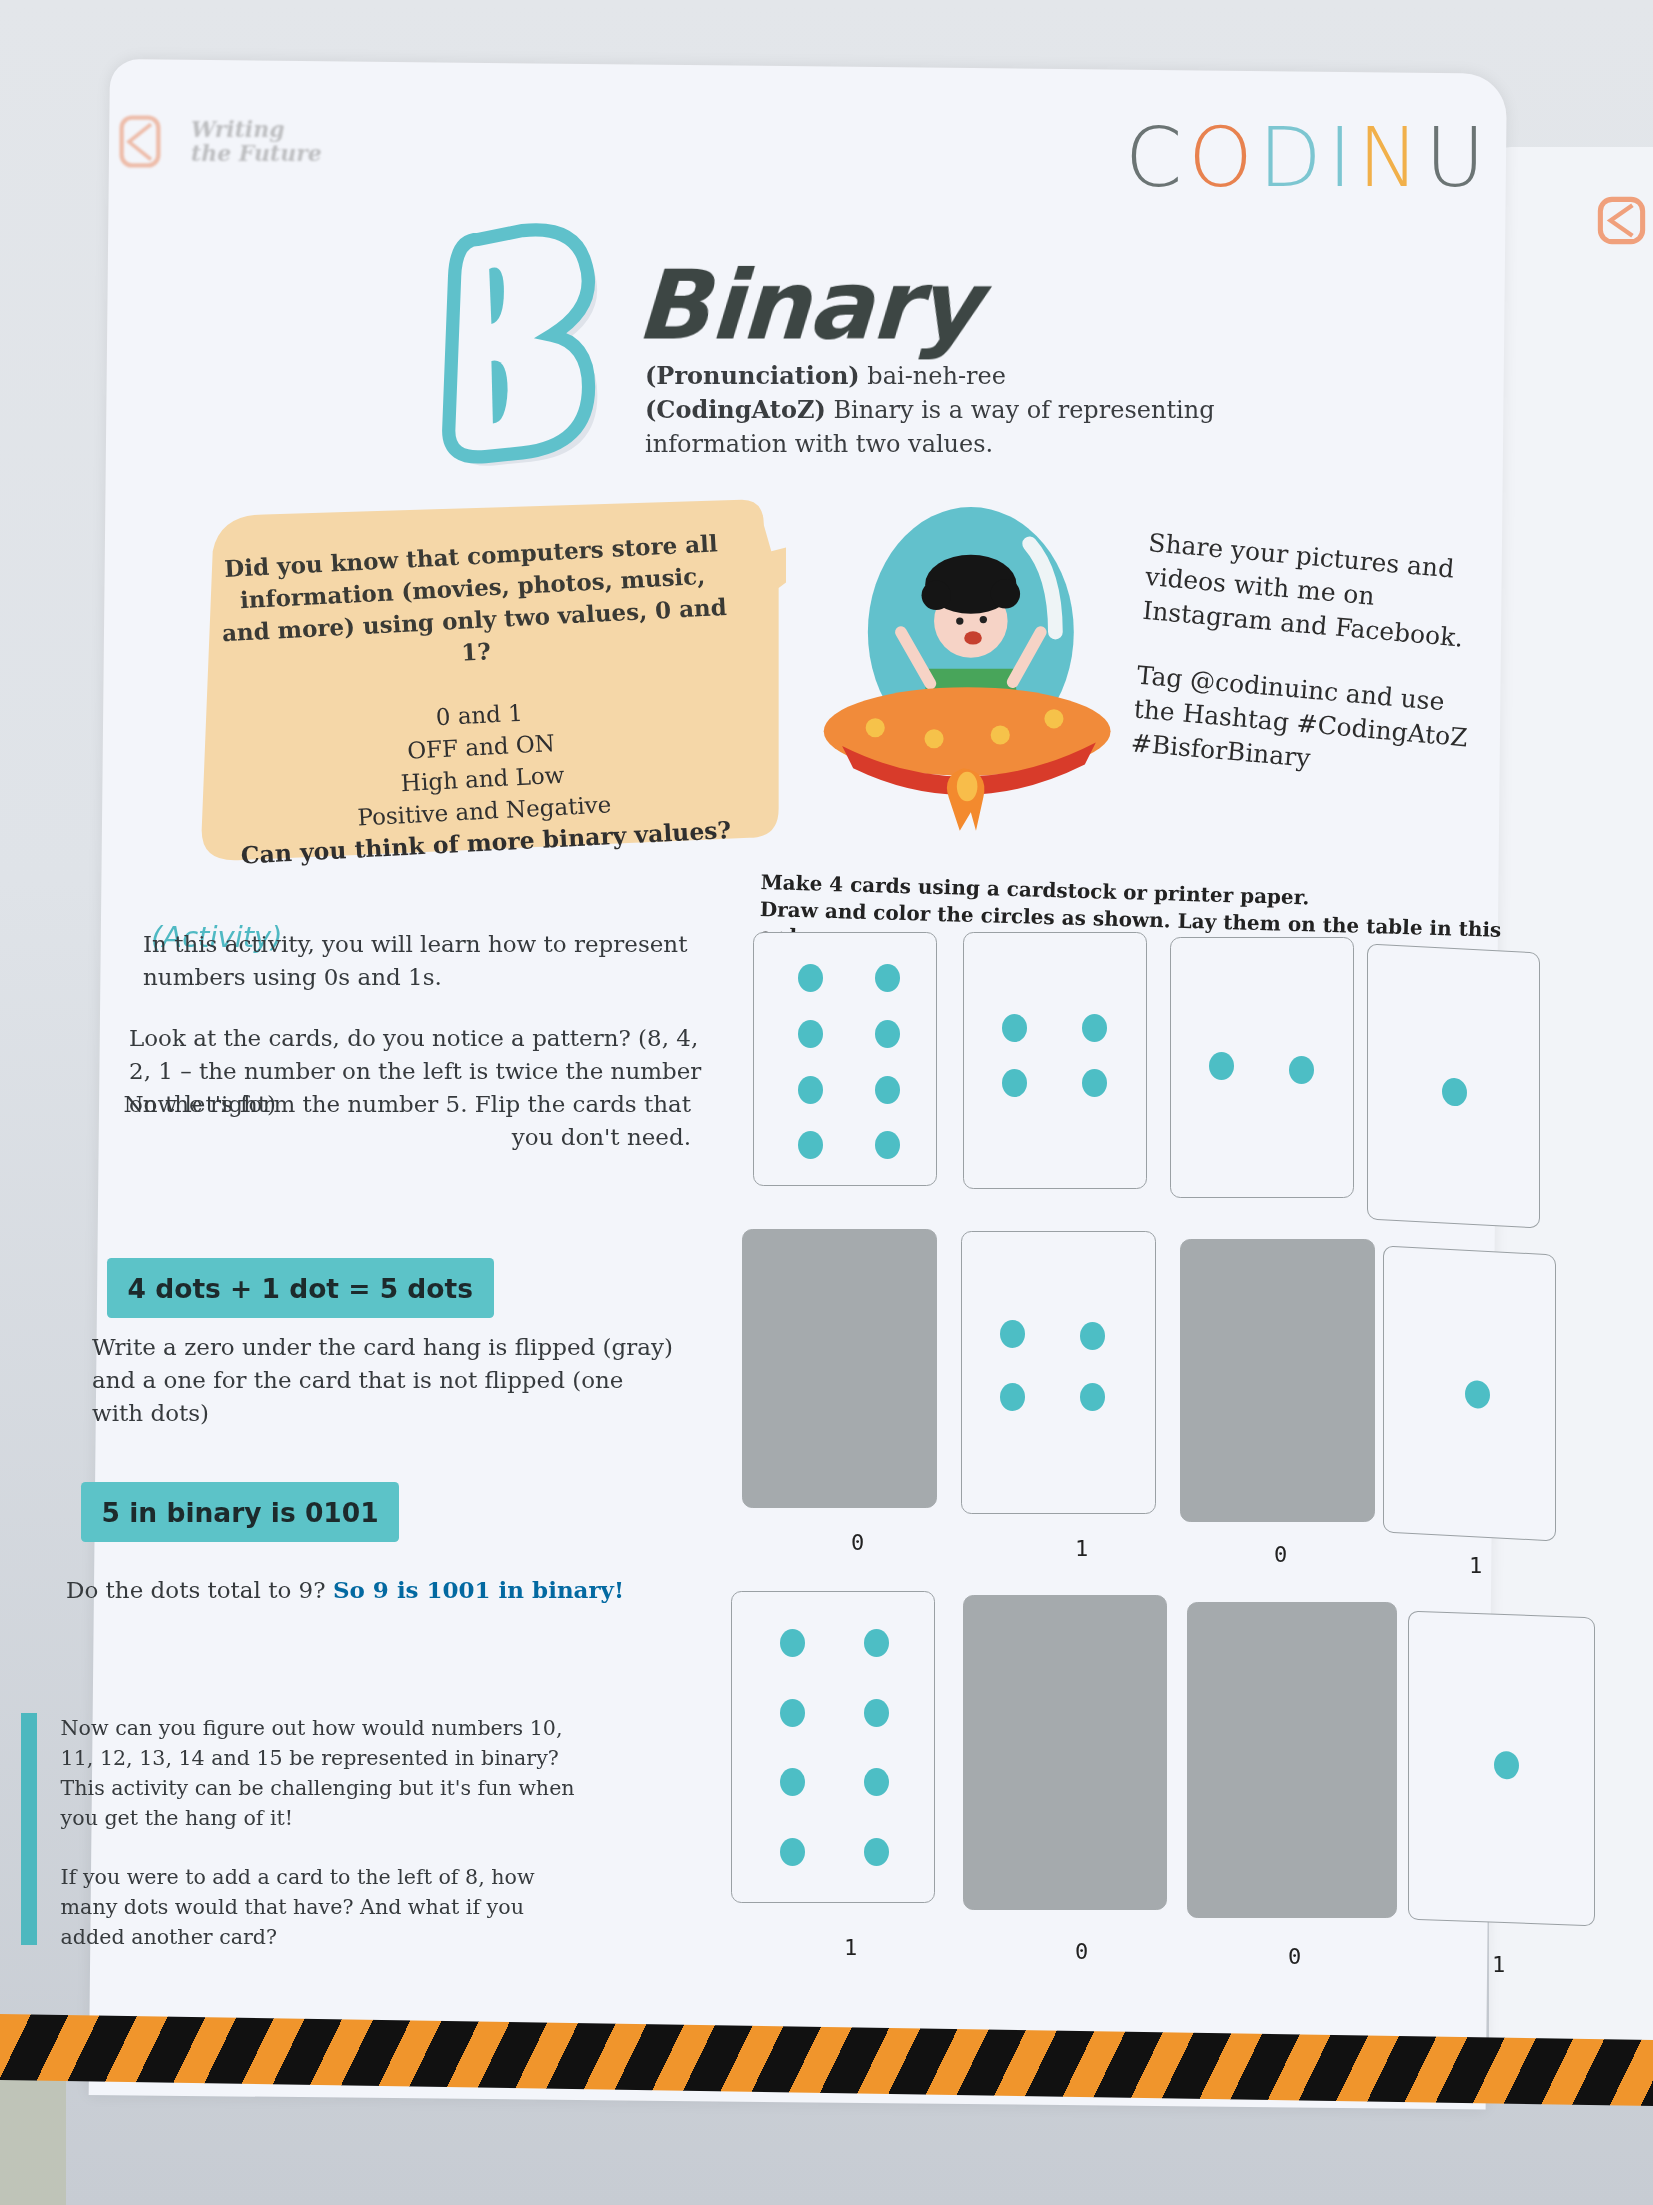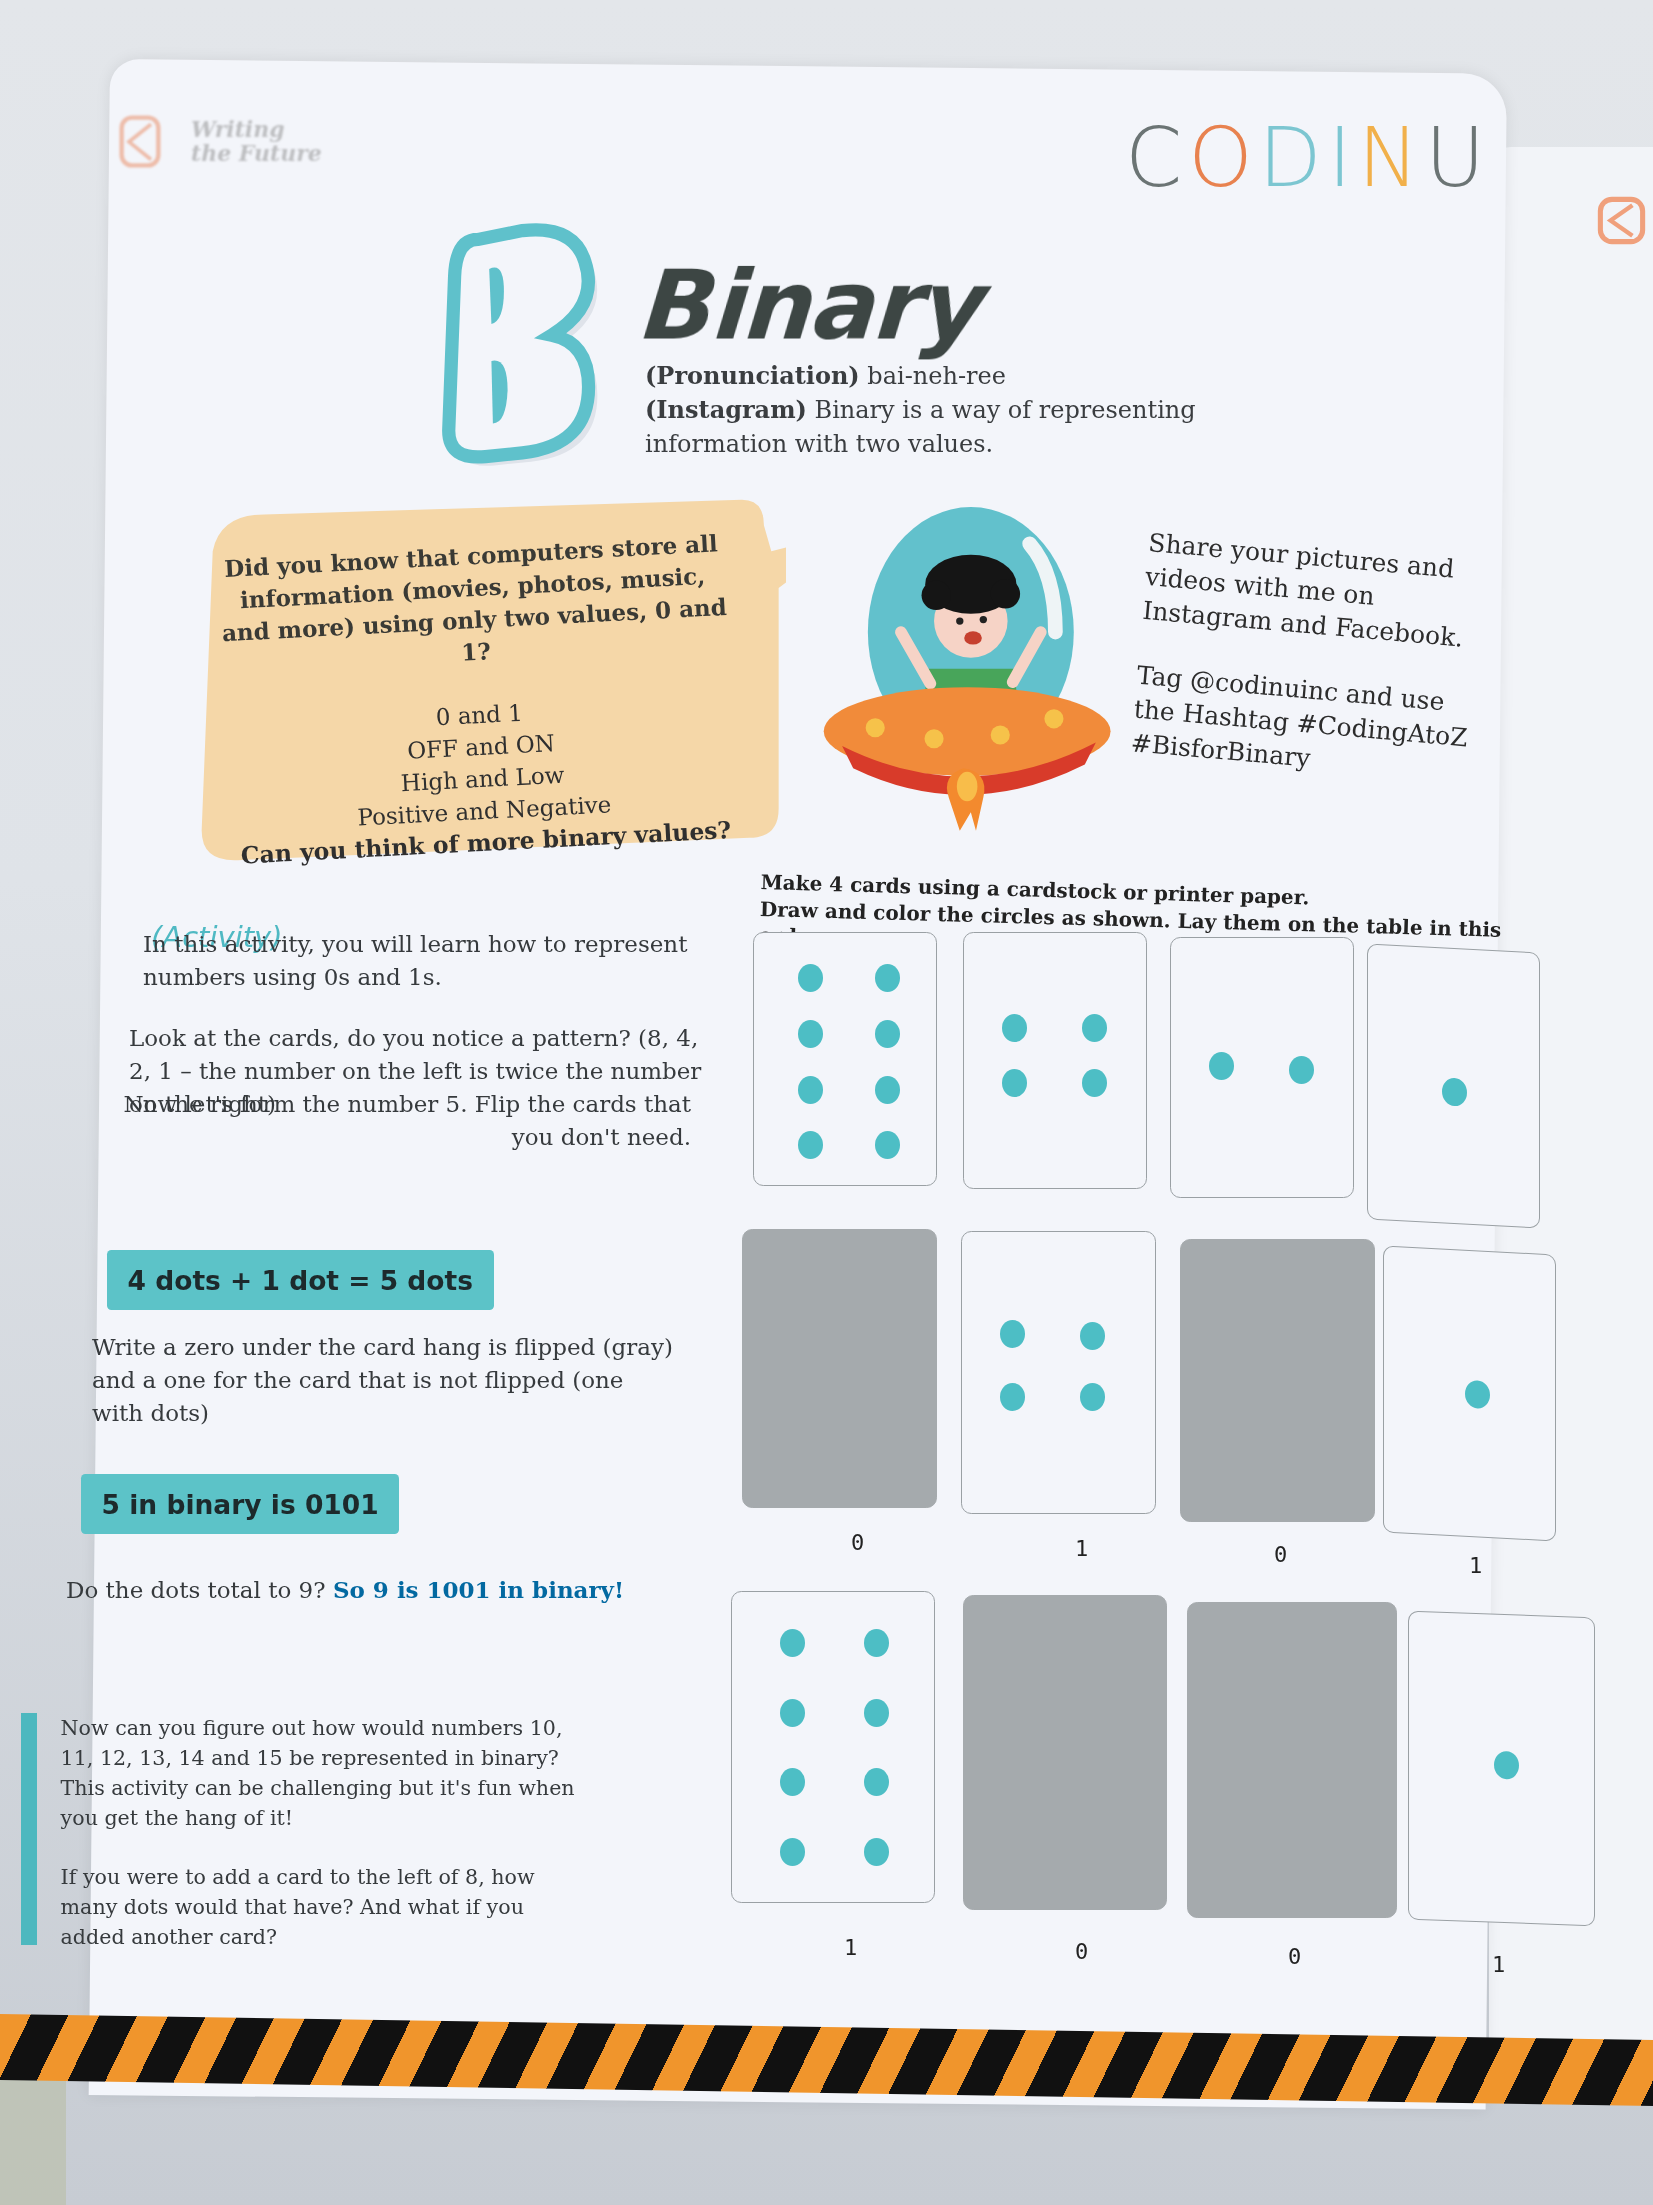--- a/index.html
+++ b/index.html
@@ -52,21 +52,21 @@
   
   .activity-h { position: absolute; left: 151px; top: 893px; font-family: "DejaVu Sans", sans-serif; font-size: 29px; color: #4fb9c3; font-style: italic; margin-top: 27px; }
   .para { position: absolute; font-family: "DejaVu Serif", serif; font-size: 23px; line-height: 33px; color: #363a3d; }
   .p1 { left: 143px; top: 928px; width: 559px; }
   .p2 { left: 129px; top: 1022px; width: 573px; }
   .p3 { left: 118px; top: 1088px; width: 573px; text-align: right; }
   .p4 { left: 92px; top: 1331px; width: 588px; }
   .p5 { left: 66px; top: 1573px; width: 588px; }
   .p5 .strong { font-weight: bold; color: #0369a1; }
 
-  .pill { position: absolute; background: #5cc3c8; color: #1d2a2c; font-weight: bold; font-size: 26.5px; padding: 14.7px 20.6px; border-radius: 4.4px; font-family: "DejaVu Sans", sans-serif; }
+  .pill { position: absolute; background: #5cc3c8; color: #1d2a2c; font-weight: bold; font-size: 26.5px; padding: 14.7px 20.6px; border-radius: 4.4px; font-family: "DejaVu Sans", sans-serif; margin-top: 8px; }
   .pill1 { left: 107px; top: 1250px; }
   .pill2 { left: 81px; top: 1474px; }
 
   .note { position: absolute; left: 20.6px; top: 1713px; width: 559px; height: 232px; }
   .note-bar { position: absolute; left: 0; top: 0; width: 16px; height: 232px; background: #4db8bf; }
   .note-text { position: absolute; left: 40px; top: 0; width: 515px; font-size: 20.6px; line-height: 30px; color: #363a3d; }
   .note-text p + p { margin-top: 29px; }
 
   
   .instr { position: absolute; left: 761px; top: 869px; font-size: 20px; line-height: 26.5px; color: #222; font-weight: bold; transform: rotate(1.6deg); transform-origin: left top; width: 779px; }
@@ -116,21 +116,21 @@
   <path d="M60 40 Q30 40 28 90 L20 300 Q20 340 70 335 L120 330 Q210 320 210 240 Q210 180 160 170 Q225 130 205 70 Q190 20 120 28 Z" fill="#dfe3ea" transform="translate(12,12)"></path>
   <path d="M60 40 Q30 40 28 90 L20 300 Q20 340 70 335 L120 330 Q210 320 210 240 Q210 180 160 170 Q225 130 205 70 Q190 20 120 28 Z" fill="#f3f5fa" stroke="#5fc1cb" stroke-width="18"></path>
   <path d="M75 80 Q95 70 95 110 Q95 150 78 155 Z" fill="#5fc1cb"></path>
   <path d="M78 205 Q100 200 100 245 Q98 290 80 290 Z" fill="#5fc1cb"></path>
 </svg>
 
 <div class="title">Binary</div>
 
 <div class="defs">
   <div><b>(Pronunciation)</b><span> bai-neh-ree</span></div>
-  <div style="width:588px"><b>(Instagram)</b><span> Binary is a way of representing information with two values.</span></div>
+  <div style="width:588px"><b>(CodingAtoZ)</b><span> Binary is a way of representing information with two values.</span></div>
 </div>
 
 <svg class="bubble" viewBox="0 0 800 525" width="588" height="386">
   <path d="M20 90 Q30 40 90 40 L740 20 Q770 20 770 55 L780 90 L900 60 L790 140 L790 440 Q790 480 750 480 L60 510 Q5 515 5 470 Z" fill="#f5d7a8"></path>
 </svg>
 <div class="bubble-text">
   <div class="intro">Did you know that computers store all information (movies, photos, music, and more) using only two values, 0 and 1?</div>
   <div class="list">
     <div>0 and 1</div>
     <div>OFF and ON</div>

